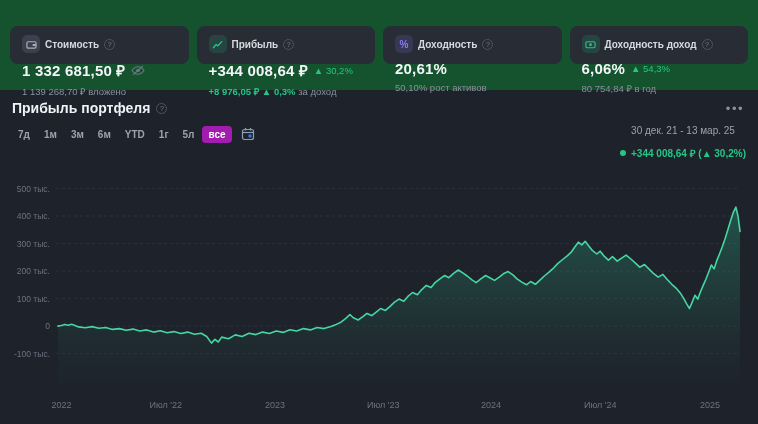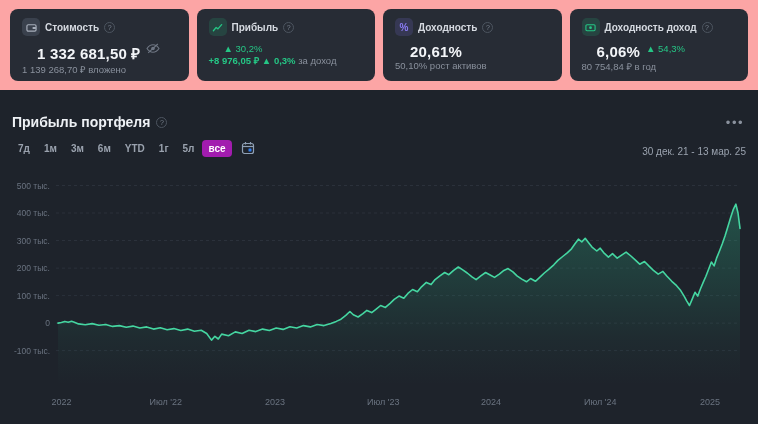--- a/index.html
+++ b/index.html
@@ -1,45 +1,45 @@
 <!DOCTYPE html>
 <html><head>
 <meta charset="utf-8">
 <style>
   * { margin:0; padding:0; box-sizing:border-box; }
   html,body { width:758px; height:424px; overflow:hidden; background:#14171d;
     font-family:"Liberation Sans", sans-serif; }
 
-  .top-strip { display:flex; gap:8px; padding:9px 10px; height:90px; background:#fca5a5; }
+  .top-strip { display:flex; gap:8px; padding:26px 10px; height:90px; background:#14532d; }
   .card { flex:1; background:#272c35; border-radius:8px; padding:9px 12px;
     display:flex; flex-direction:column; }
   .card-head { display:flex; align-items:center; gap:5px; }
   .card-icon { width:18px; height:18px; border-radius:5px; display:flex;
     align-items:center; justify-content:center; font-size:10px; font-weight:700; flex:0 0 auto; }
   .icon-gray { background:#3a414d; color:#a7aeba; }
   .icon-green { background:rgba(37,198,133,.16); color:#25c685; }
   .icon-purple { background:rgba(139,124,246,.16); color:#8b7cf6; }
   .card-label { font-size:10px; font-weight:700; color:#d6dae1; white-space:nowrap; }
   .help { width:11px; height:11px; border:1px solid #4d5560; border-radius:50%;
     color:#78818e; font-size:7px; display:flex; align-items:center; justify-content:center; flex:0 0 auto; }
   .help::after { content:"?"; }
-  .value-row { display:flex; align-items:flex-start; gap:6px; margin-top:7px;margin-left:15px; }
+  .value-row { display:flex; align-items:center; gap:6px; margin-top:7px; }
   .value { font-size:15px; font-weight:700; color:#f3f5f8; letter-spacing:.2px; white-space:nowrap; }
   .delta { font-size:9.5px; font-weight:400; color:#25c685; white-space:nowrap; }
-  .sub { font-size:9.5px; color:#8a919d; white-space:nowrap; }
+  .sub { margin-top:5px; font-size:9.5px; color:#8a919d; white-space:nowrap; }
   .sub .g { color:#25c685; font-weight:600; }
   .eye { display:flex; cursor:pointer; }
 
-  .panel { background:#1e232b; height:334px; padding:24px 12px 4px; }
+  .panel { background:#1e232b; height:334px; padding:10px 12px 4px; }
   .panel-head { display:flex; justify-content:space-between; align-items:center; }
   .panel-title-row { display:flex; align-items:center; gap:6px; }
   .panel-title { font-size:14px; font-weight:700; color:#eef1f5; }
   .dots { color:#8a919d; font-size:13px; letter-spacing:1.5px; cursor:pointer; padding:0 2px; }
 
-  .controls { display:flex; justify-content:space-between; align-items:flex-end; margin-top:9px;gap:44px; }
+  .controls { display:flex; justify-content:space-between; align-items:flex-start; margin-top:9px;gap:44px; }
   .ranges { display:flex; align-items:center; gap:2px; }
   .range-btn { font-size:10px; color:#9aa2ae; padding:3px 6px; border-radius:4px;
     font-weight:600; cursor:pointer; }
   .range-btn.active { background:#a21caf; color:#fff; }
   .cal-btn { margin-left:5px; display:flex; cursor:pointer; padding:2px; }
   .right-info { display:flex; align-items:center; gap:10px; font-size:10px;flex-direction:column; }
   .date-range { color:#9aa2ae; }
   .summary { color:#25c685; font-weight:600; display:flex; align-items:center; gap:5px; }
   .green-dot { width:6px; height:6px; border-radius:50%; background:#25c685; }
 
@@ -79,20 +79,21 @@
     <div class="card-head">
       <span class="card-icon icon-green">
         <svg width="11" height="11" viewBox="0 0 12 12">
             <polyline points="1.5,9.5 4.5,6 6.5,7.5 10.5,2.8" fill="none" stroke="#25c685" stroke-width="1.4" stroke-linecap="round" stroke-linejoin="round"></polyline>
           </svg>
       </span>
       <span class="card-label">Прибыль</span>
       <span class="help"></span>
     </div>
     <div class="value-row">
+      <span class="value">+344 008,64 ₽</span>
       <span class="delta">▲ 30,2%</span>
     </div>
     <div class="sub">
       <span class="g">+8 976,05 ₽</span>
       <span class="g">▲ 0,3%</span>
       <span>за доход</span>
     </div>
   </div>
 
   <div class="card">
@@ -152,20 +153,24 @@
             <rect x="1.5" y="2.5" width="11" height="10" rx="2" fill="none" stroke="#8fa0b5" stroke-width="1.2"></rect>
             <line x1="1.5" y1="5.5" x2="12.5" y2="5.5" stroke="#8fa0b5" stroke-width="1.2"></line>
             <line x1="4.5" y1="1" x2="4.5" y2="3.5" stroke="#8fa0b5" stroke-width="1.2"></line>
             <line x1="9.5" y1="1" x2="9.5" y2="3.5" stroke="#8fa0b5" stroke-width="1.2"></line>
             <rect x="7.5" y="7.5" width="3" height="3" rx="0.5" fill="#2e7cf0"></rect>
           </svg>
       </span>
     </div>
     <div class="right-info">
       <span class="date-range">30 дек. 21 - 13 мар. 25</span>
+      <span class="summary">
+        <span class="green-dot"></span>
+        <span>+344 008,64 ₽ (▲ 30,2%)</span>
+      </span>
     </div>
   </div>
 
   <div class="chart-wrap">
     <svg width="734" height="252" viewBox="0 0 734 252">
         <defs>
           <linearGradient id="ag" x1="0" y1="0" x2="0" y2="1">
       <stop offset="0" stop-color="#2fbf8f" stop-opacity="0.30"></stop>
       <stop offset="0.75" stop-color="#2fbf8f" stop-opacity="0.05"></stop>
       <stop offset="1" stop-color="#2fbf8f" stop-opacity="0"></stop>

